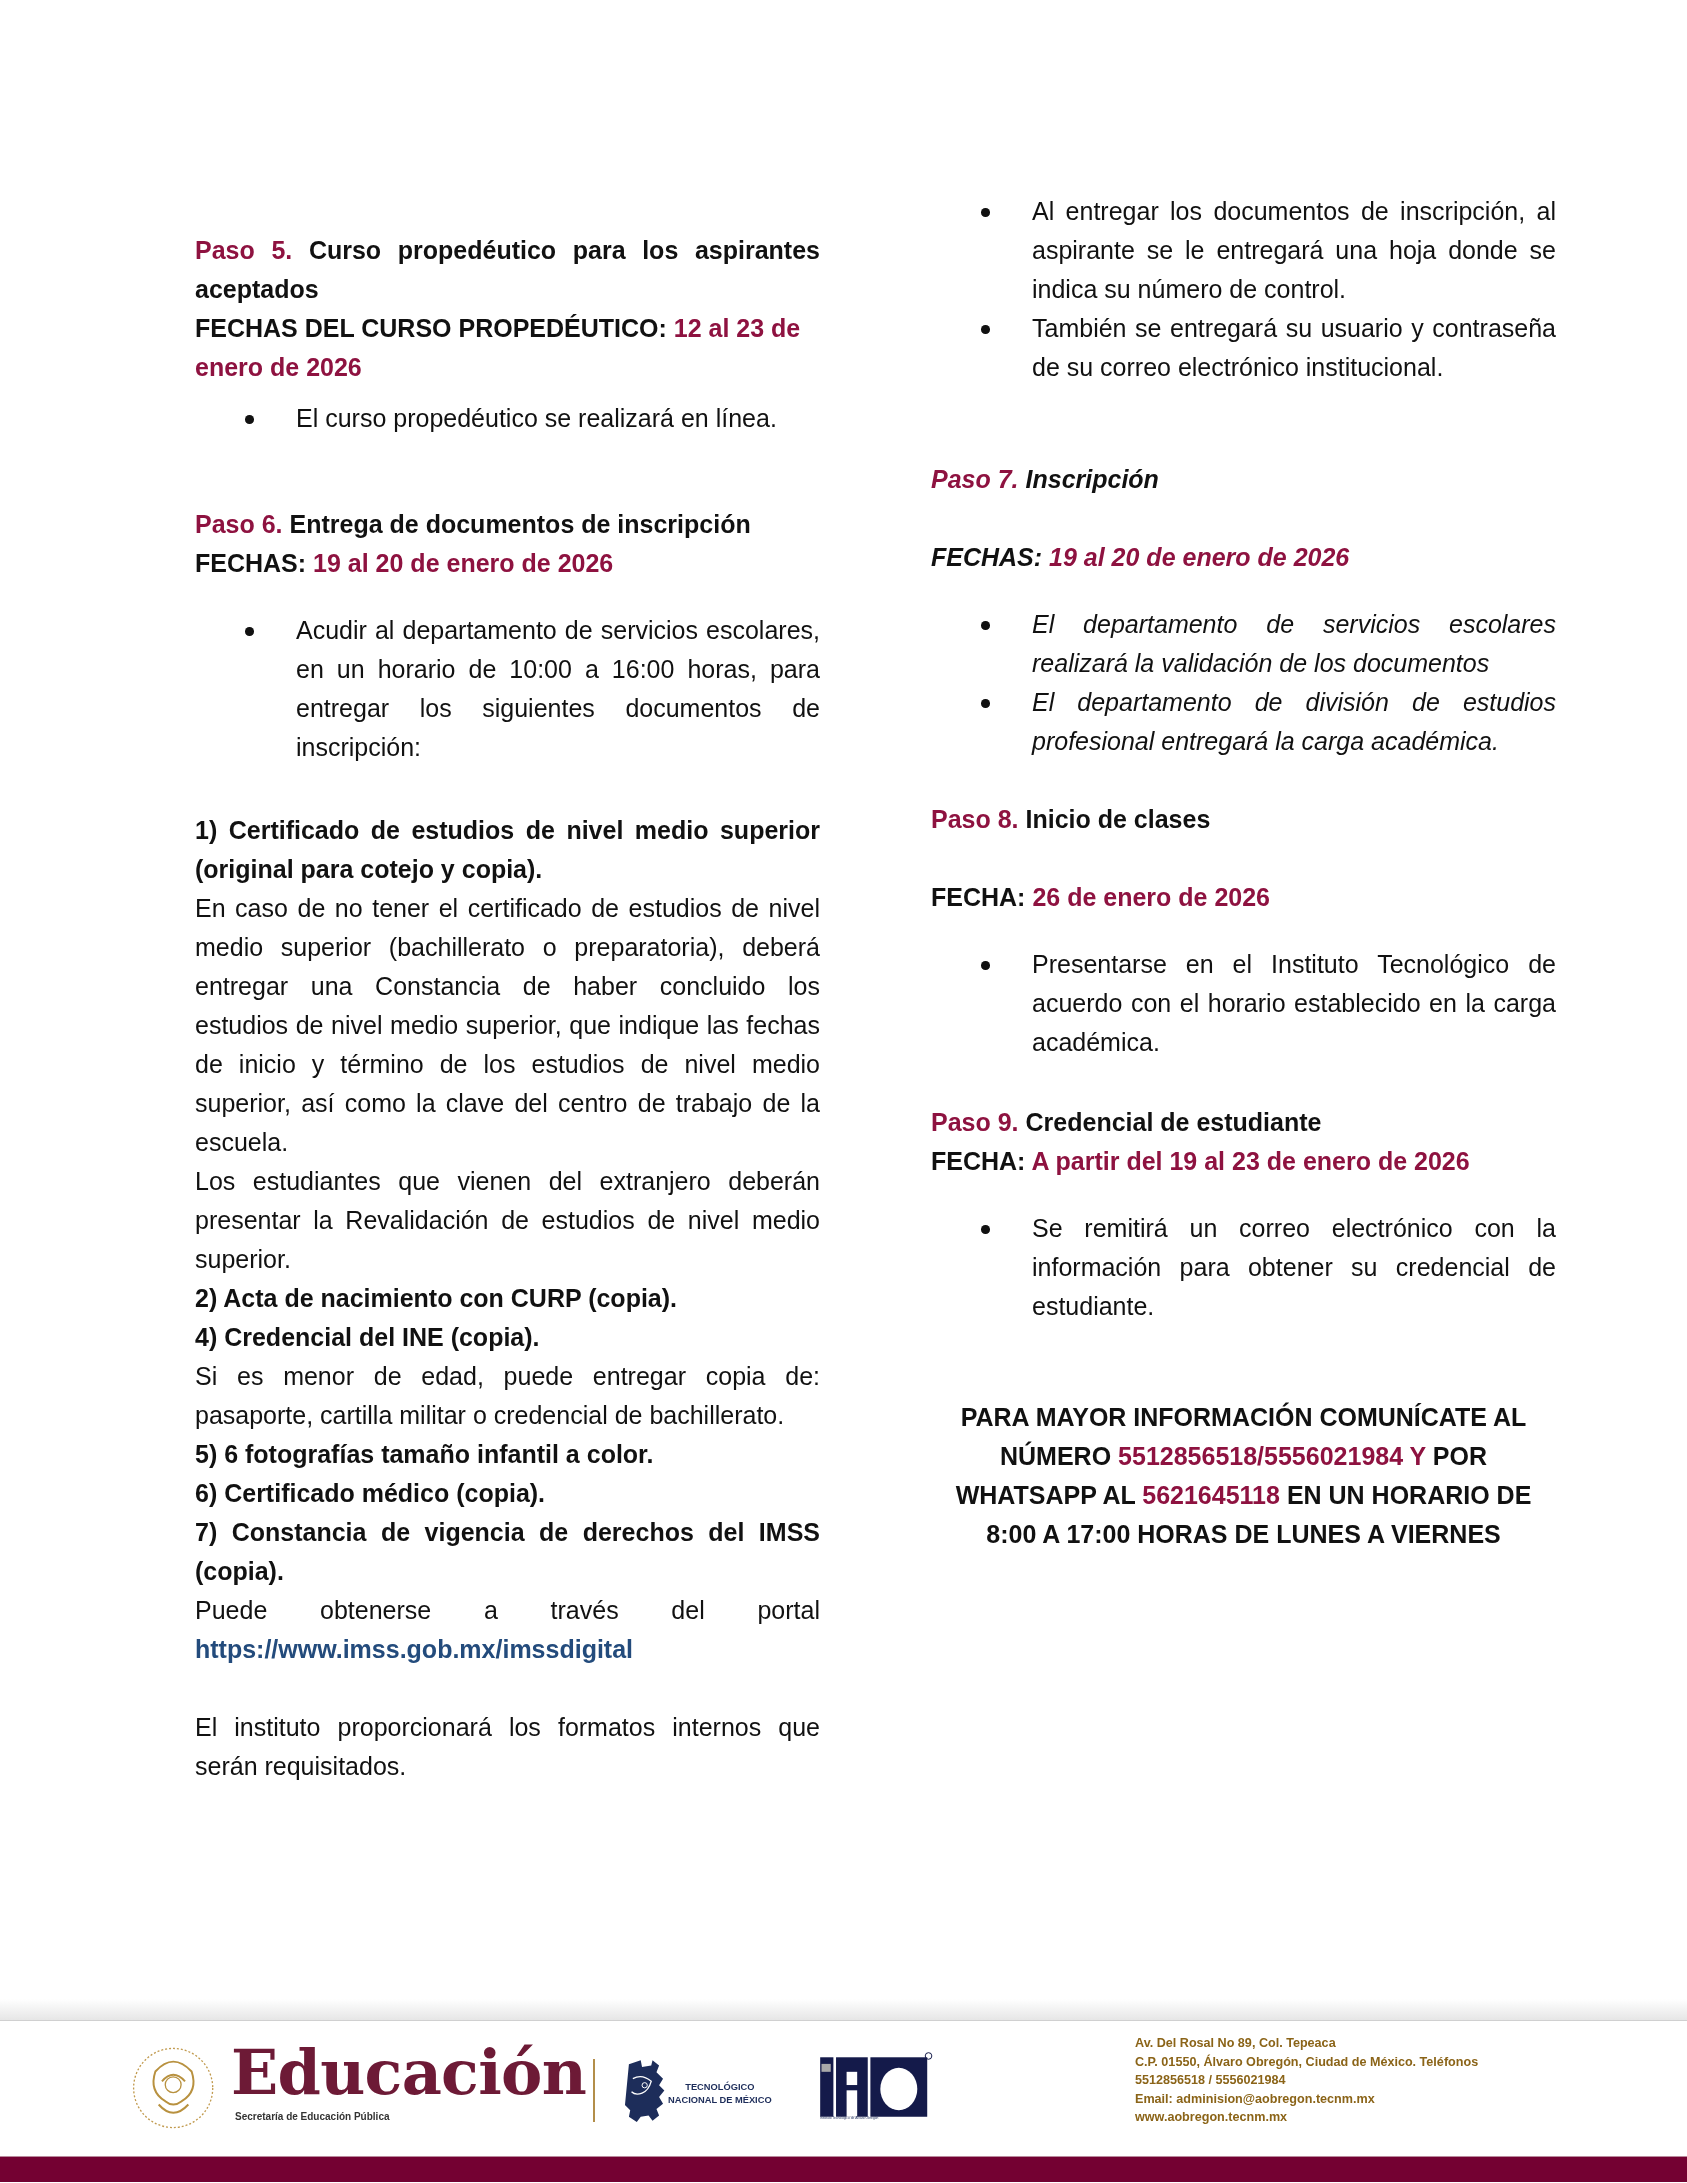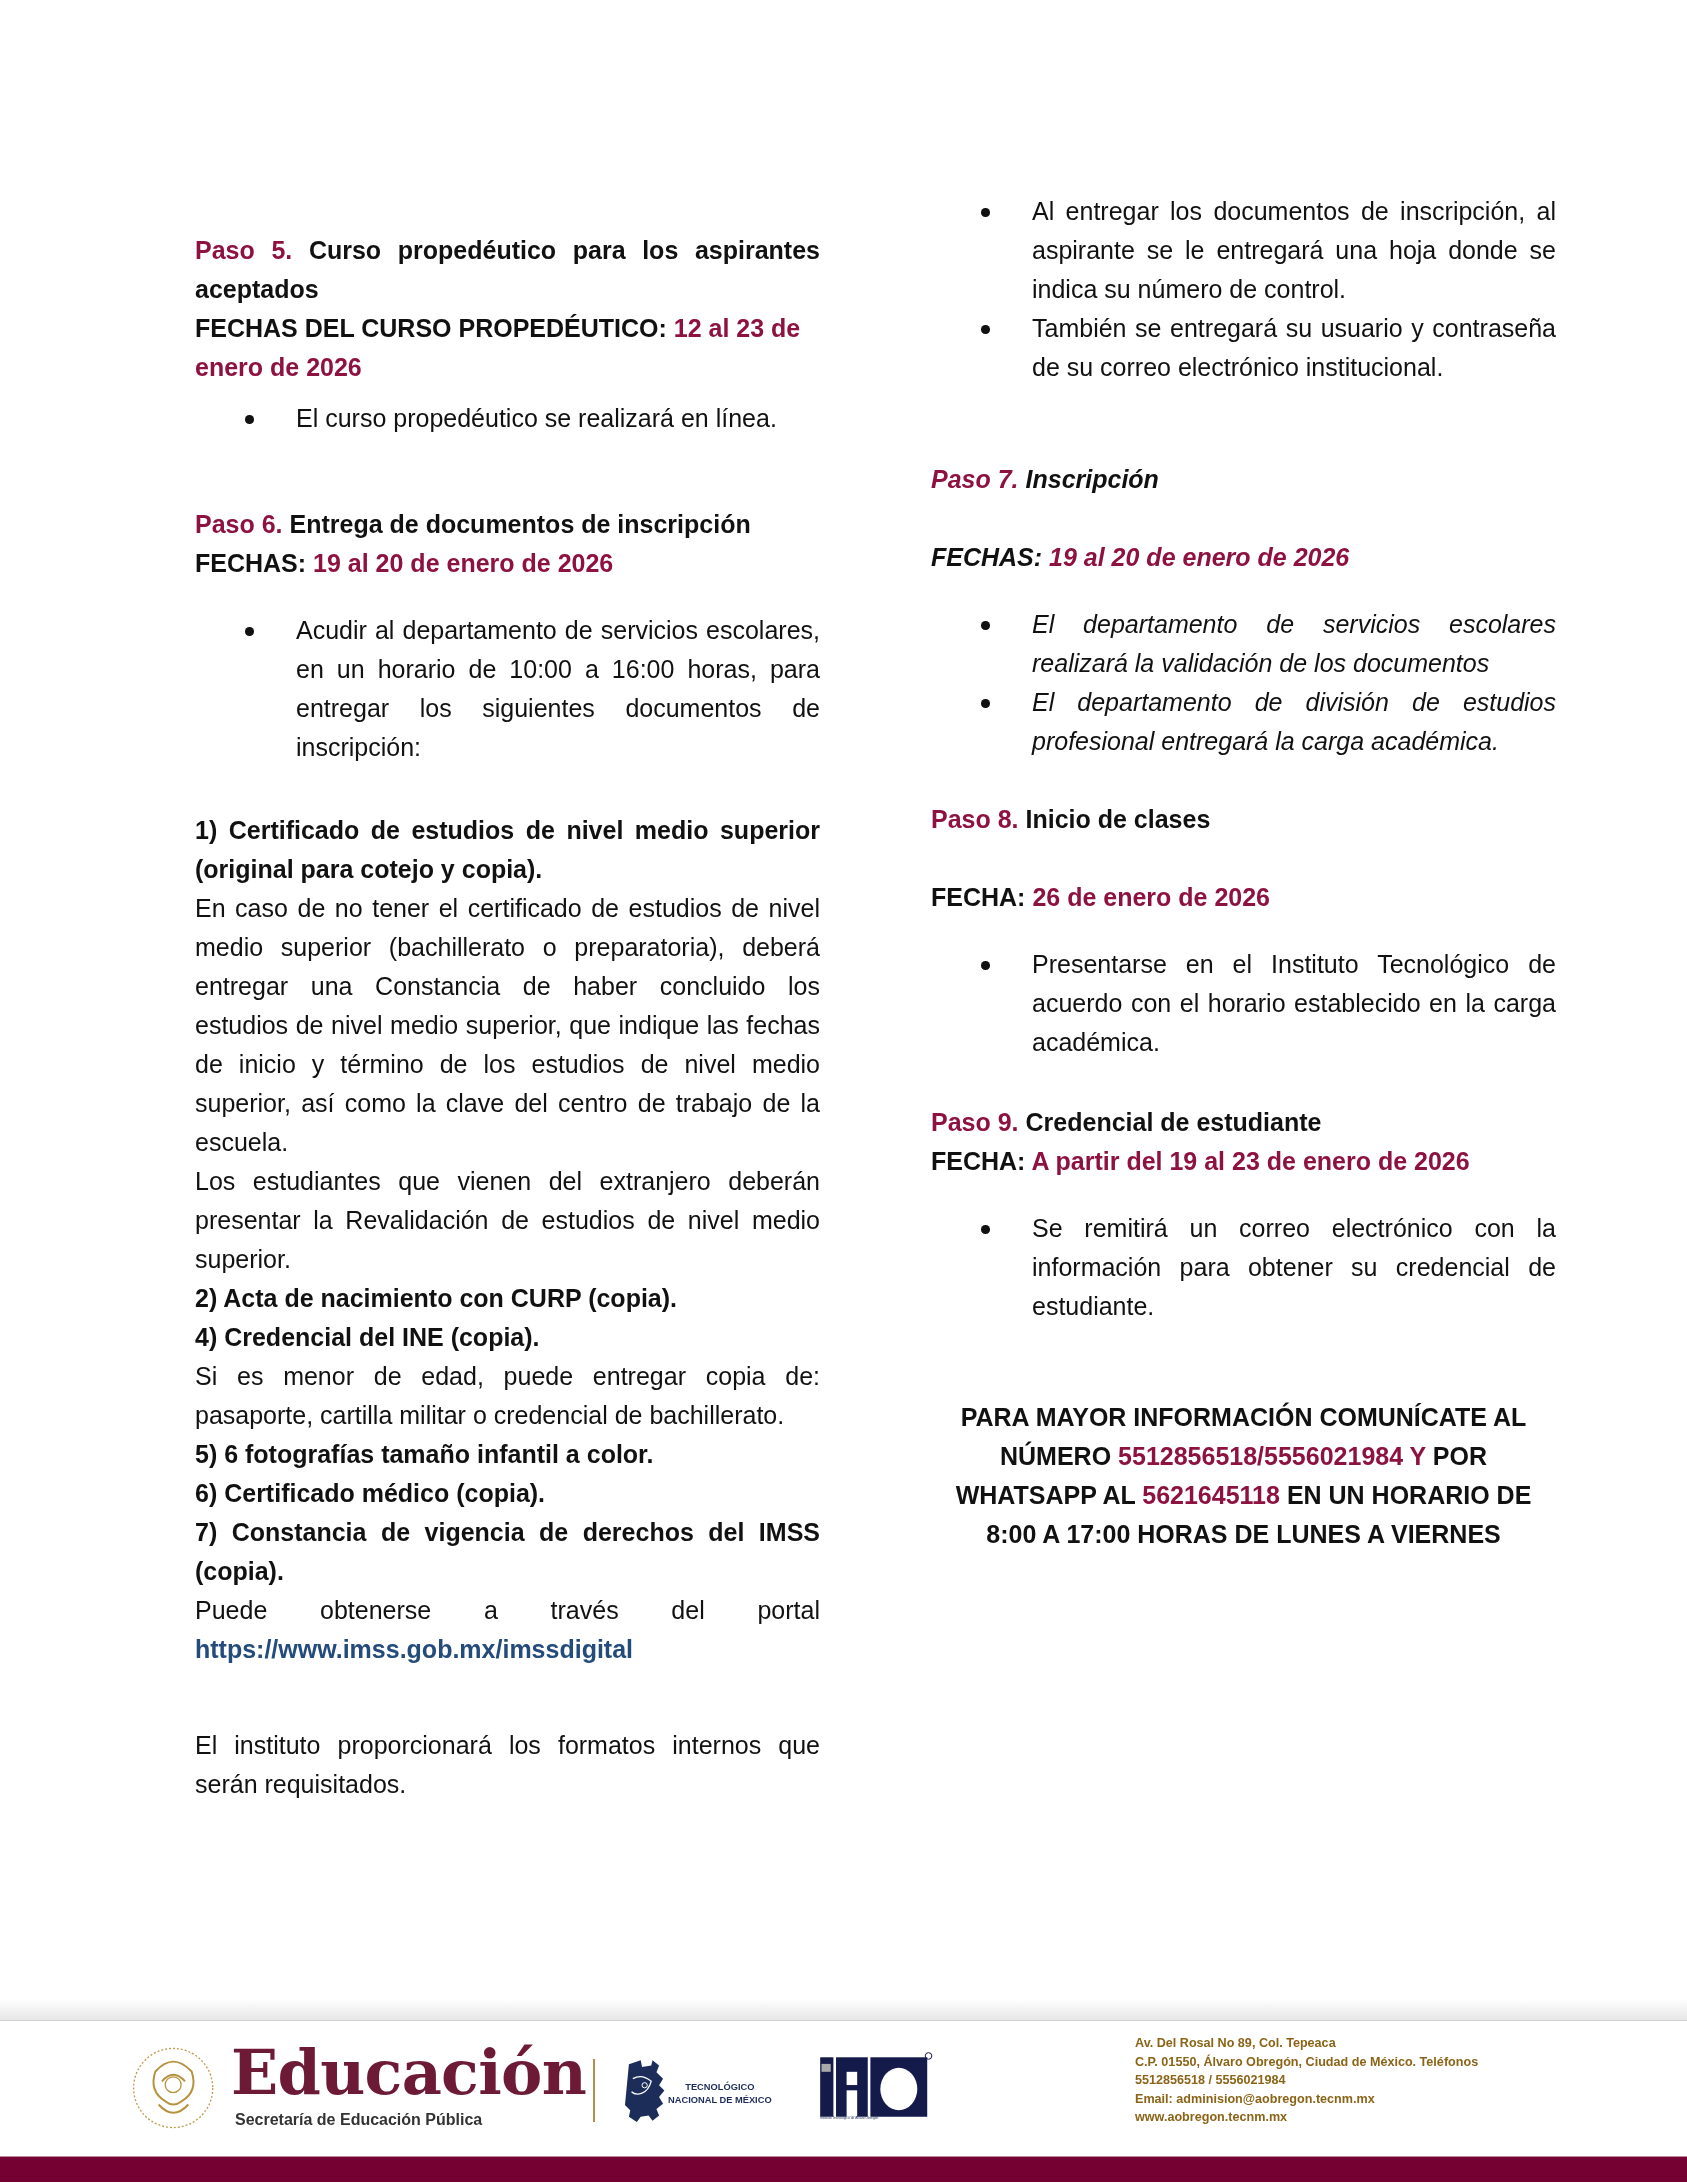--- a/index.html
+++ b/index.html
@@ -19,21 +19,21 @@
   .center { text-align:center; }
   .last-left { text-align-last:left; }
 
   
   .footer-band { position:absolute; left:0; top:1999px; width:1687px; height:21px;
                  background:linear-gradient(#ffffff, #e6e6e6); border-bottom:1.3px solid #d0d0d0; }
   .footer-bar { position:absolute; left:0; top:2156px; width:1687px; height:25px; background:#740132; border-top:1.3px solid #b98a9c; }
   .seal { position:absolute; left:129px; top:2045px; width:89px; height:86px; }
   .edu-title { position:absolute; left:231px; top:2040px; font-family:"DejaVu Serif", "Liberation Serif", serif;
                font-weight:bold; font-size:62px; color:#6d1a36; letter-spacing:-0.7px; line-height:66px; }
-  .edu-sub { position:absolute; left:235px; top:2111px; font-size:16px; font-weight:bold; color:#333; }
+  .edu-sub { position:absolute; left:235px; top:2111px; font-size:10px; font-weight:bold; color:#333; }
   .sep { position:absolute; left:593px; top:2059px; width:2px; height:63px; background:#b38e4a; }
   .tec-gear { position:absolute; left:622px; top:2059px; width:44px; height:63px; }
   .tec-text { position:absolute; left:668px; top:2081px; font-size:9.3px; font-weight:bold; color:#1d2d5a; line-height:13.2px; text-align:center; }
   .itao { position:absolute; left:820px; top:2052px; width:114px; height:74px; }
   .itao-caption { position:absolute; left:820px; top:2116px; width:114px; font-size:3.3px; color:#1d2d5a; white-space:nowrap; }
   .addr { position:absolute; left:1135px; top:2034px; font-size:12.6px; line-height:18.5px; color:#8b6418; font-weight:bold; }
 </style>
 </head>
 <body>
 
@@ -72,21 +72,21 @@
     <p class="last-left">En caso de no tener el certificado de estudios de nivel medio superior (bachillerato o preparatoria), deberá entregar una Constancia de haber concluido los estudios de nivel medio superior, que indique las fechas de inicio y término de los estudios de nivel medio superior, así como la clave del centro de trabajo de la escuela.</p>
     <p class="last-left">Los estudiantes que vienen del extranjero deberán presentar la Revalidación de estudios de nivel medio superior.</p>
     <p class="b">2) Acta de nacimiento con CURP (copia).</p>
     <p class="b">4) Credencial del INE (copia).</p>
     <p class="last-left">Si es menor de edad, puede entregar copia de: pasaporte, cartilla militar o credencial de bachillerato.</p>
     <p class="b">5) 6 fotografías tamaño infantil a color.</p>
     <p class="b">6) Certificado médico (copia).</p>
     <p class="b last-left">7) Constancia de vigencia de derechos del IMSS (copia).</p>
     <p style="text-align:justify; text-align-last:justify;">Puede obtenerse a través del portal</p>
     <p><a class="link" style="text-decoration:none;">https://www.imss.gob.mx/imssdigital</a></p>
-    <p class="last-left" style="margin-top:57px;">El instituto proporcionará los formatos internos que serán requisitados.</p>
+    <p class="last-left" style="margin-top:39px;">El instituto proporcionará los formatos internos que serán requisitados.</p>
   </div>
 </div>
 
 <div class="col right">
 
   <ul class="bl block" style="top:192px;">
     <li class="last-left"><span class="dot"></span><span>Al entregar los documentos de inscripción, al aspirante se le entregará una hoja donde se indica su número de control.</span></li>
     <li class="last-left"><span class="dot"></span><span>También se entregará su usuario y contraseña de su correo electrónico institucional.</span></li>
   </ul>
 

